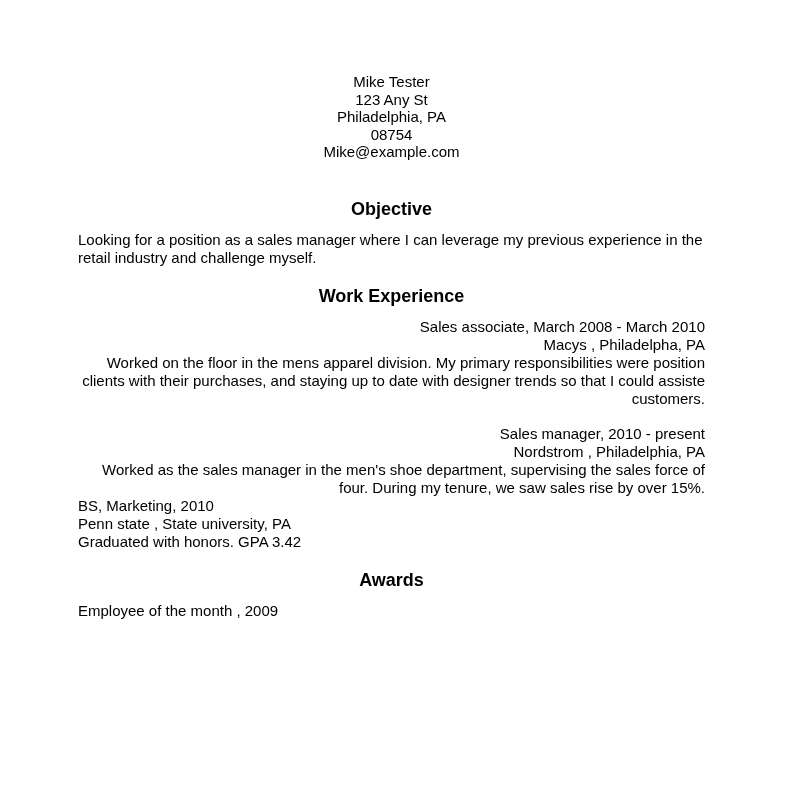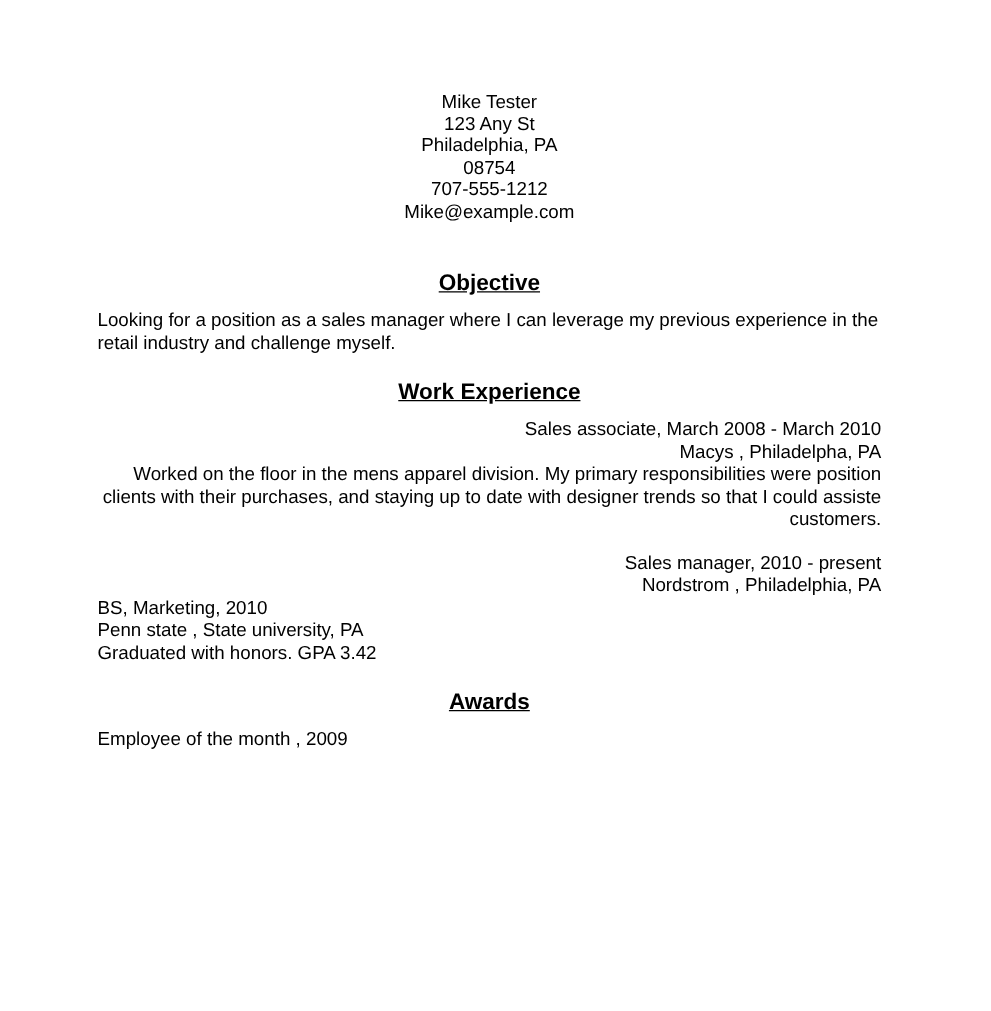--- a/index.html
+++ b/index.html
@@ -23,21 +23,20 @@
   .contact-header {
     text-align: center;
     line-height: 17.5px;
   }
   .section-heading {
     font-size: 18px;
     line-height: 20px;
     font-weight: bold;
     text-align: center;
     margin: 19px 0 12px 0;
-    text-decoration: underline;
   }
   .section-heading.first {
     margin-top: 38px;
   }
   .body-text {
     margin: 0;
   }
   .job {
     margin: 0 0 17px 0;
     text-align: right;
@@ -52,41 +51,41 @@
 </head>
 <body>
 
 <div class="page">
 
   <header class="contact-header">
     <div>Mike Tester</div>
     <div>123 Any St</div>
     <div>Philadelphia, PA</div>
     <div>08754</div>
-    <div>707-555-1212</div>
     <div>Mike@example.com</div>
   </header>
 
   <section>
     <h2 class="section-heading first">Objective</h2>
     <p class="body-text">Looking for a position as a sales manager where I can leverage my previous experience in the retail industry and challenge myself.</p>
   </section>
 
   <section>
     <h2 class="section-heading">Work Experience</h2>
 
     <div class="job">
       <div>Sales associate, March 2008 - March 2010</div>
       <div>Macys , Philadelpha, PA</div>
       <div>Worked on the floor in the mens apparel division. My primary responsibilities were position clients with their purchases, and staying up to date with designer trends so that I could assiste customers.</div>
     </div>
 
     <div class="job">
       <div>Sales manager, 2010 - present</div>
       <div>Nordstrom , Philadelphia, PA</div>
+      <div>Worked as the sales manager in the men's shoe department, supervising the sales force of four. During my tenure, we saw sales rise by over 15%.</div>
     </div>
   </section>
 
   <section>
     <div>BS, Marketing, 2010</div>
     <div>Penn state , State university, PA</div>
     <div>Graduated with honors. GPA 3.42</div>
   </section>
 
   <section>

